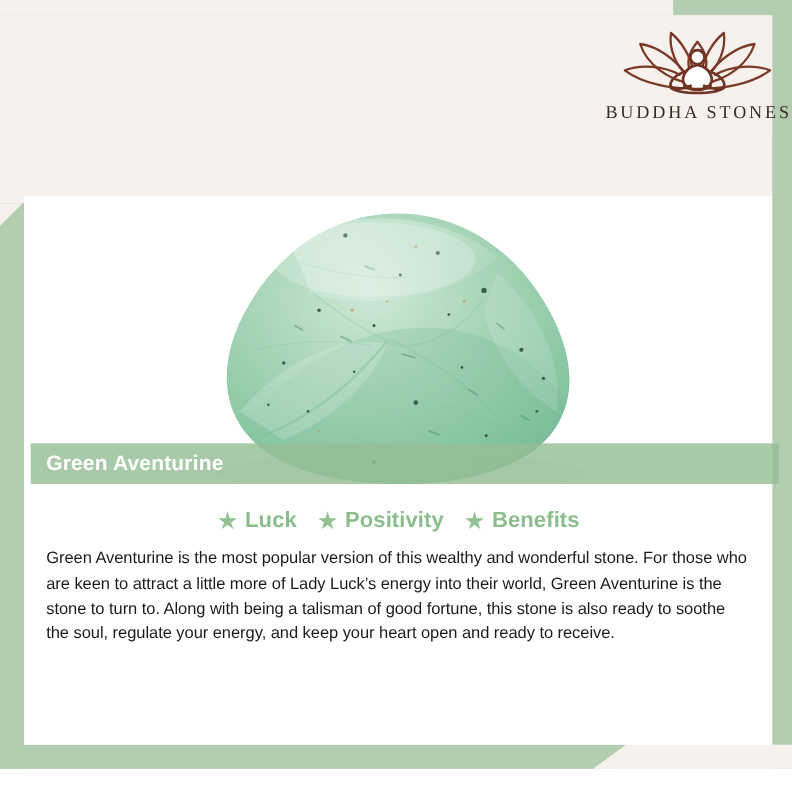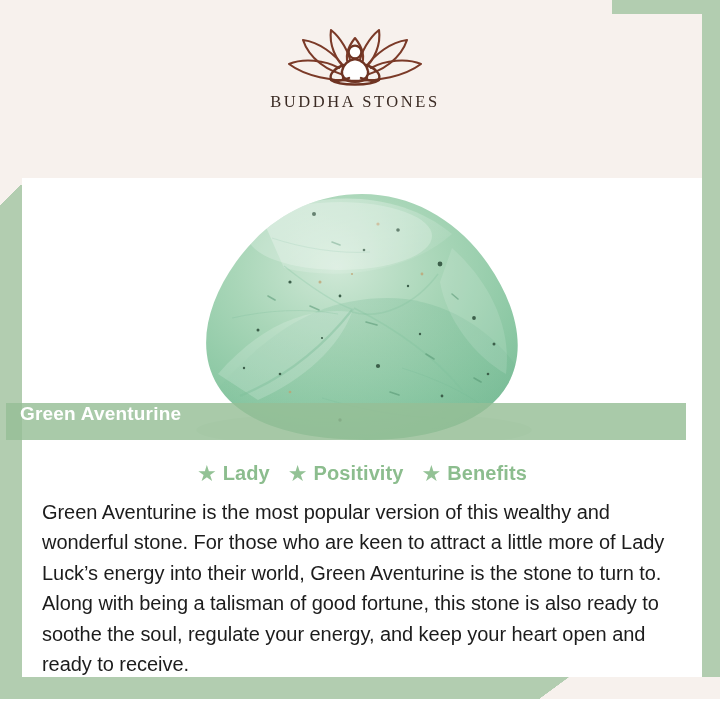--- a/index.html
+++ b/index.html
@@ -99,27 +99,27 @@
   .header {
     position: absolute;
     left: 0px;
     top: 14px;
     width: 702px;
     height: 110px;
     background: #f7f1ed;
   }
   .logo-wrap {
     position: absolute;
-    left: 4px;
+    left: 18px;
     top: 0;
     width: 702px;
     height: 110px;
     display: flex;
     flex-direction: column;
-    align-items: center;
+    align-items: flex-end;
     justify-content: flex-start;
     padding-top: 10px;
     box-sizing: border-box;
   }
   .logo-mark {
     width: 172px;
     height: 66px;
     display: block;
   }
   .logo-word {
@@ -167,27 +167,27 @@
     position: absolute;
     left: 0;
     top: 0;
     width: 680px;
     height: 262px;
   }
 
   
   .label-bar {
     position: absolute;
-    left: 6px;
+    left: 28px;
     top: 403px;
     width: 680px;
     height: 37px;
     background: rgba(150, 190, 150, 0.82);
     display: flex;
-    align-items: flex-start;
+    align-items: center;
   }
   .label-text {
     margin-left: 14px;
     font-family: "Liberation Sans Narrow", "Liberation Sans", sans-serif;
     font-weight: bold;
     font-size: 19px;
     color: #ffffff;
     letter-spacing: 0.2px;
   }
 
@@ -222,21 +222,21 @@
   }
   .kw-label {
     font-family: "Liberation Sans Narrow", "Liberation Sans", sans-serif;
     font-weight: bold;
     font-size: 20px;
     color: #8cbd8e;
     letter-spacing: 0.1px;
   }
   .body-text {
     font-family: "Liberation Sans Narrow", "Liberation Sans", sans-serif;
-    font-size: 20px;
+    font-size: 15px;
     line-height: 1.52;
     color: #1c1c1c;
     text-align: left;
     padding: 0 8px;
     letter-spacing: -0.05px;
   }
 </style>
 </head>
 <body>
 
@@ -395,21 +395,21 @@
   </div>
 
   <div class="label-bar">
     <span class="label-text">Green Aventurine</span>
   </div>
 
   <div class="content">
     <div class="keywords">
       <span class="kw">
         <span class="kw-star">★</span>
-        <span class="kw-label">Lady</span>
+        <span class="kw-label">Luck</span>
       </span>
       <span class="kw">
         <span class="kw-star">★</span>
         <span class="kw-label">Positivity</span>
       </span>
       <span class="kw">
         <span class="kw-star">★</span>
         <span class="kw-label">Benefits</span>
       </span>
     </div>

